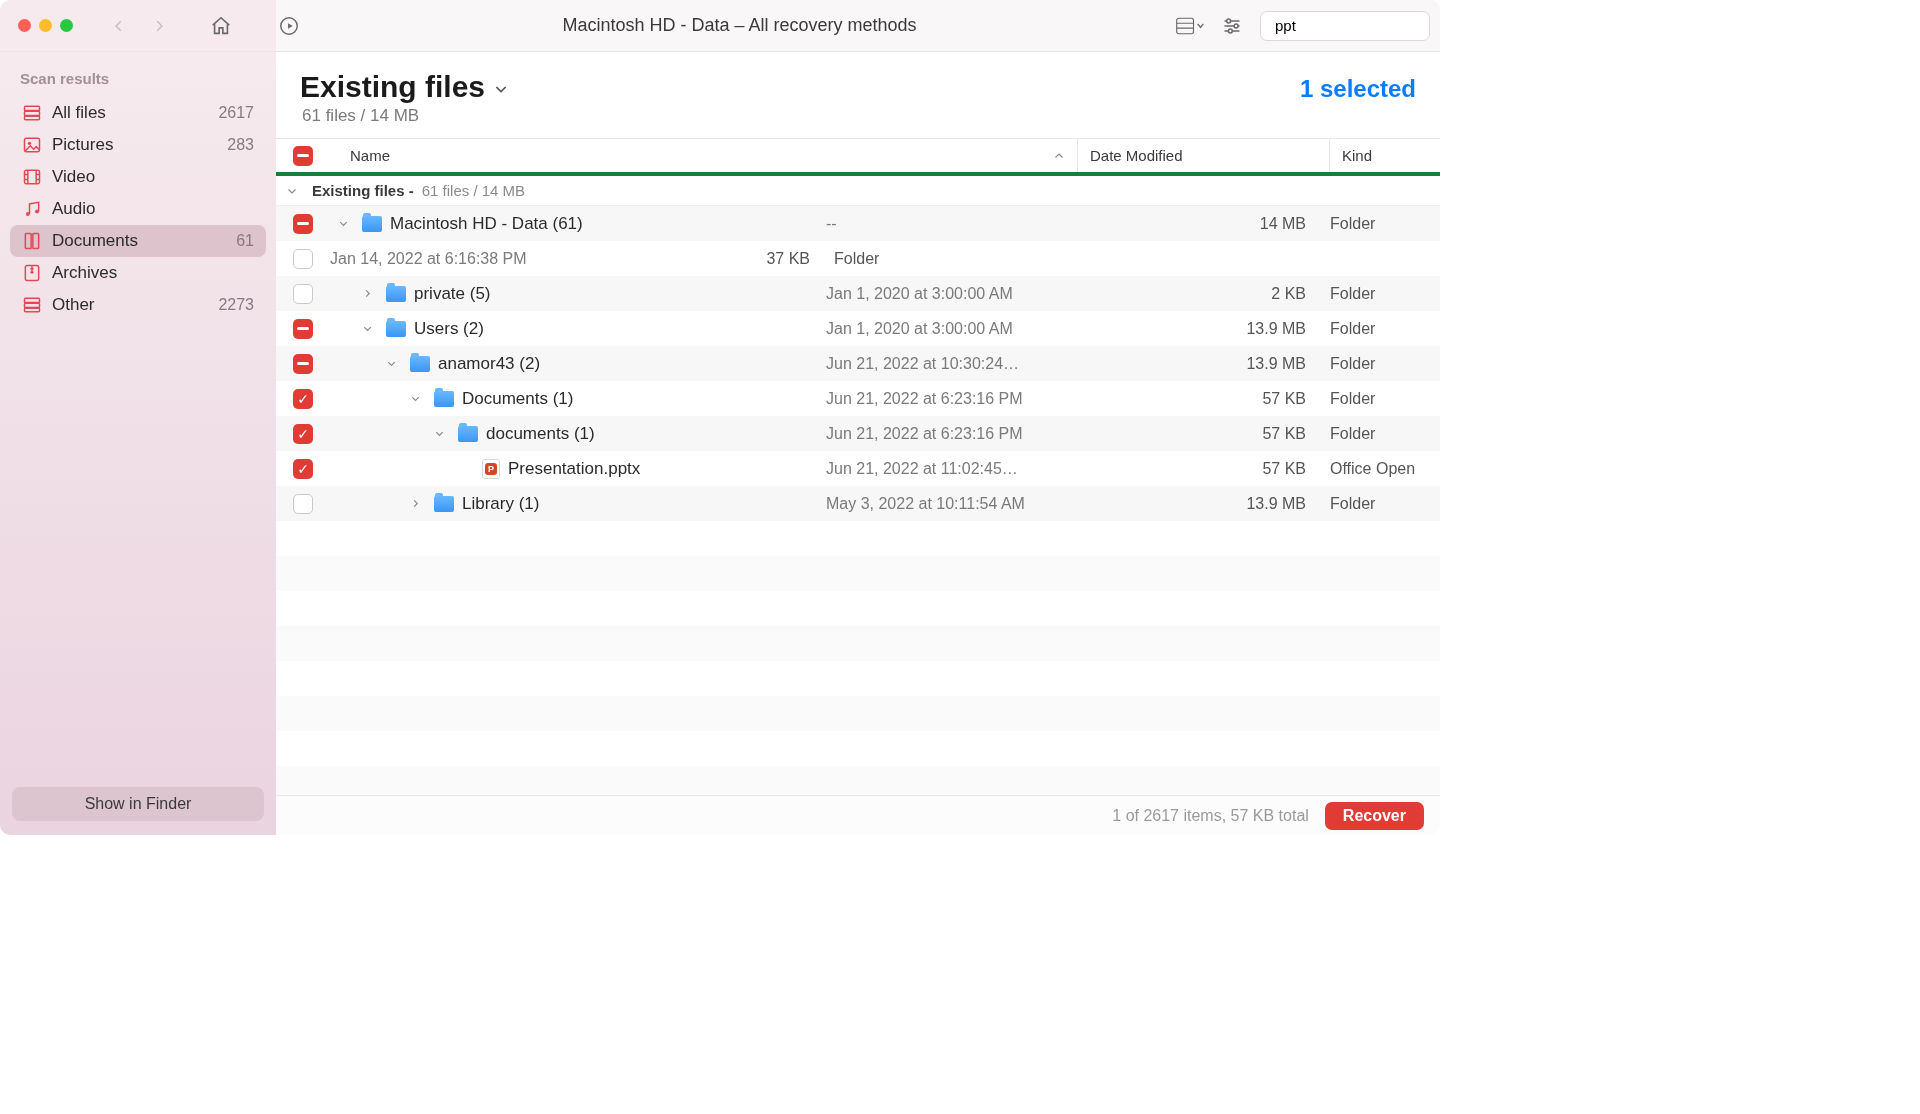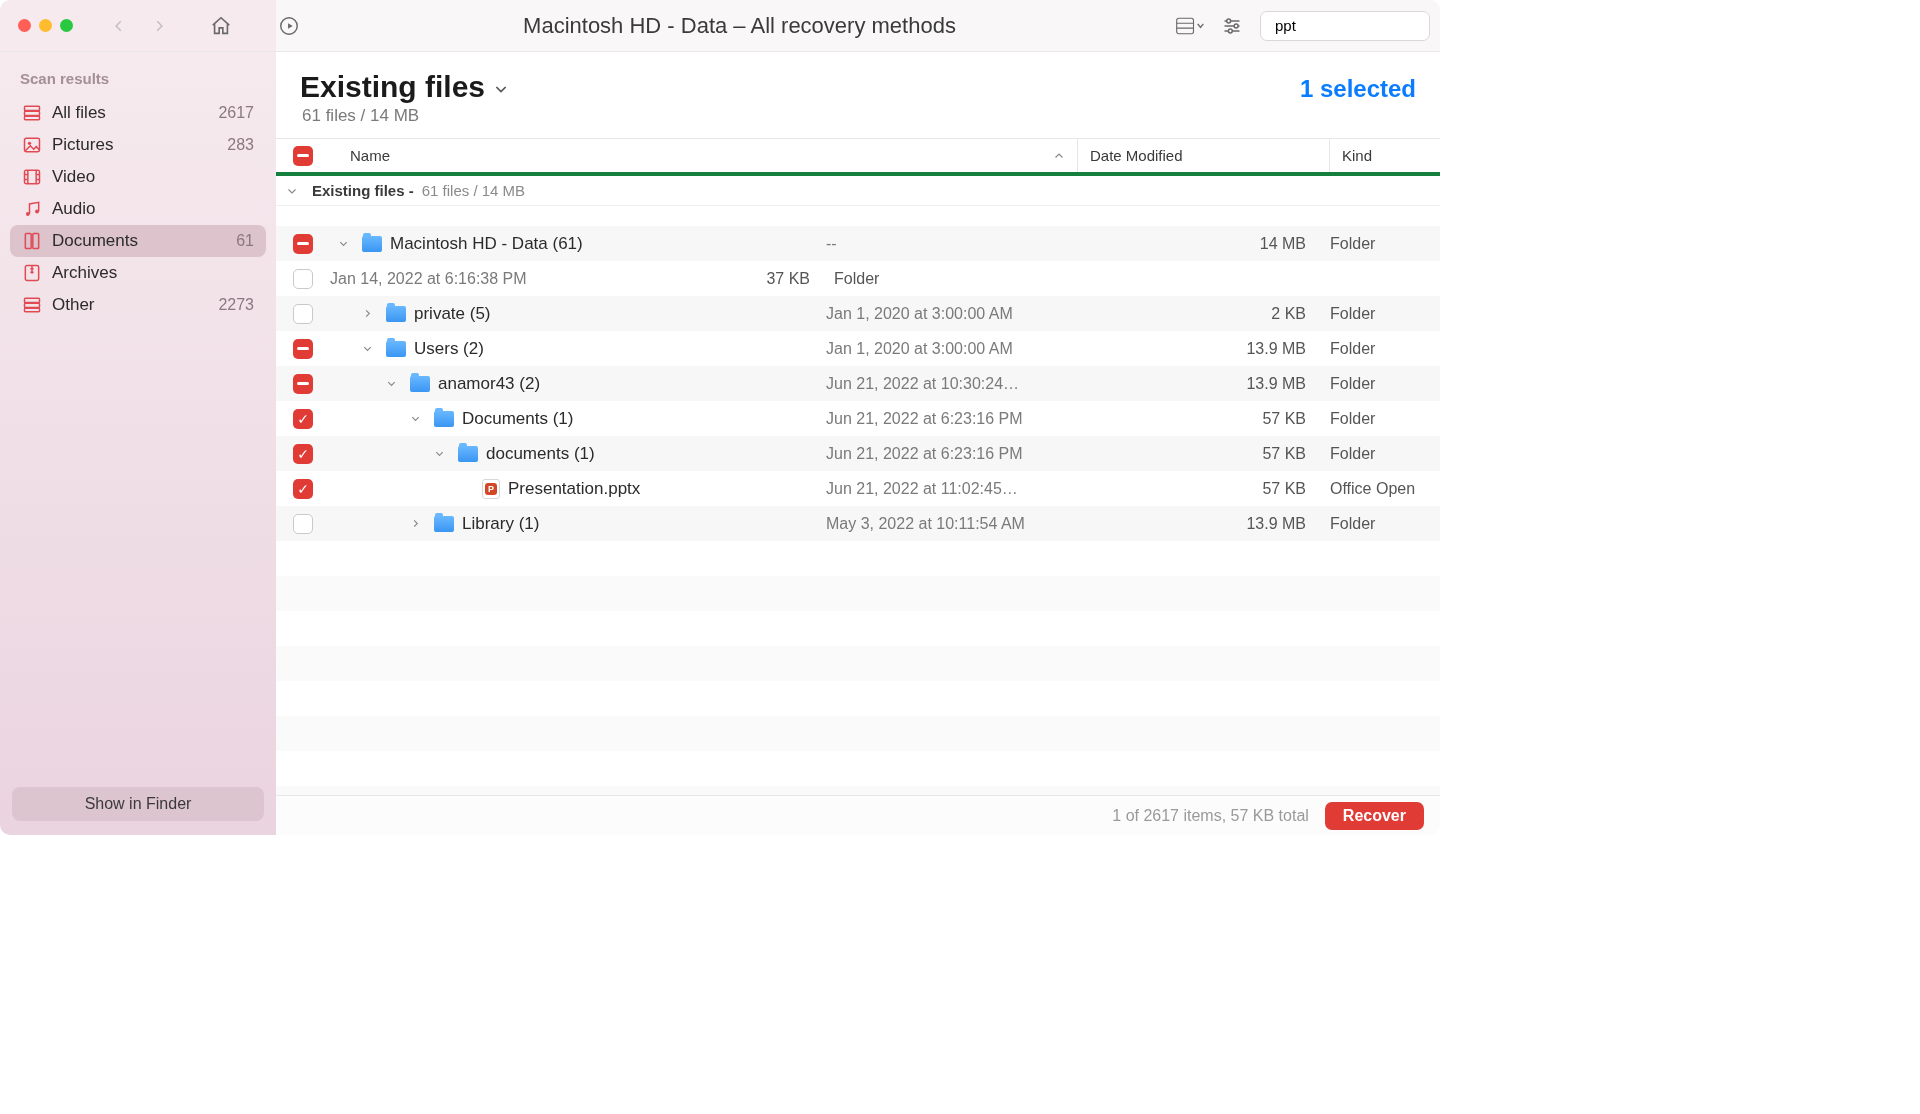--- a/index.html
+++ b/index.html
@@ -6,21 +6,21 @@
   html, body { width: 1440px; height: 835px; overflow: hidden; background: #fff; }
   .window { display: flex; flex-direction: column; width: 100%; height: 100%; border-radius: 10px; overflow: hidden; }
 
   
   .toolbar { height: 52px; display: flex; align-items: center; padding: 0 10px; gap: 12px; background: linear-gradient(to right, #f6eaee 0, #f6eaee 276px, #f9f7f7 276px, #f9f7f7 100%); border-bottom: 1px solid #e7e7e7; }
   .traffic { display: flex; gap: 8px; margin-left: 8px; margin-right: 20px; }
   .dot { width: 13px; height: 13px; border-radius: 50%; }
   .dot.red { background:#ff5f57; } .dot.yellow { background:#febc2e; } .dot.green { background:#28c840; }
   .tb-btn { width: 28px; height: 28px; display:flex; align-items:center; justify-content:center; color:#6a6a6a; border-radius:6px; }
   .tb-btn.disabled { color:#bdbdbd; }
-  .window-title { flex:1; text-align:center; font-size:22px; color:#3a3a3a; font-weight:500; }
+  .window-title { flex:1; text-align:center; font-size:18px; color:#3a3a3a; font-weight:500; }
   .tb-right { display:flex; align-items:center; gap:14px; }
   .search-wrap { display:flex; align-items:center; background:#fff; border:1px solid #d9d9d9; border-radius:7px; height:30px; padding:0 8px; gap:6px; width:170px; }
   .search-wrap input { border:none; outline:none; font-size:15px; flex:1; background:transparent; }
 
   
   .body { flex:1; display:flex; min-height:0; }
 
   
   .sidebar { width:276px; background:linear-gradient(180deg,#f6eaee 0%, #ead4df 100%); display:flex; flex-direction:column; padding:18px 10px 10px 10px; }
   .sb-header { font-size:15px; font-weight:700; color:#a48f97; margin:0 10px 10px; }
@@ -53,21 +53,21 @@
   .badge-check { width:20px; height:20px; border-radius:5px; background:#e13b36; display:flex; align-items:center; justify-content:center; color:#fff; font-size:14px; }
   .badge-empty { width:20px; height:20px; border-radius:5px; border:1.5px solid #c9c9c9; background:#fff; }
 
   
   .group-row { display:flex; align-items:center; gap:8px; padding:6px 10px; font-size:15px; color:#3a3a3a; border-bottom:1px solid #eee; }
   .group-row .chev { color:#888; width:18px; text-align:center; }
   .group-row .gname { font-weight:600; }
   .group-row .gmeta { color:#8a8a8a; }
 
   
-  .rows { flex:1; overflow:auto; background:repeating-linear-gradient(#fafafa 0 35px, #ffffff 35px 70px);margin-top:20px; }
+  .rows { flex:1; overflow:auto; background:repeating-linear-gradient(#fafafa 0 35px, #ffffff 35px 70px); }
   .row { display:flex; align-items:center; height:35px; font-size:17px; color:#2b2b2b; }
   .row:nth-child(odd){ background:#f7f7f7; }
   .row:nth-child(even){ background:#ffffff; }
   .r-box { width:54px; display:flex; justify-content:center; }
   .r-name { flex:1; display:flex; align-items:center; gap:8px; min-width:0; }
   .r-name .indent { display:inline-block; }
   .r-name .chev { color:#888; width:16px; text-align:center; }
   .r-date { width:252px; color:#7a7a7a; font-size:16px; white-space:nowrap; overflow:hidden; text-overflow:ellipsis; }
   .r-size { width:252px; color:#555; font-size:16px; text-align:right; padding-right:24px; }
   .r-kind { width:110px; color:#555; font-size:16px; white-space:nowrap; overflow:hidden; text-overflow:ellipsis; }

